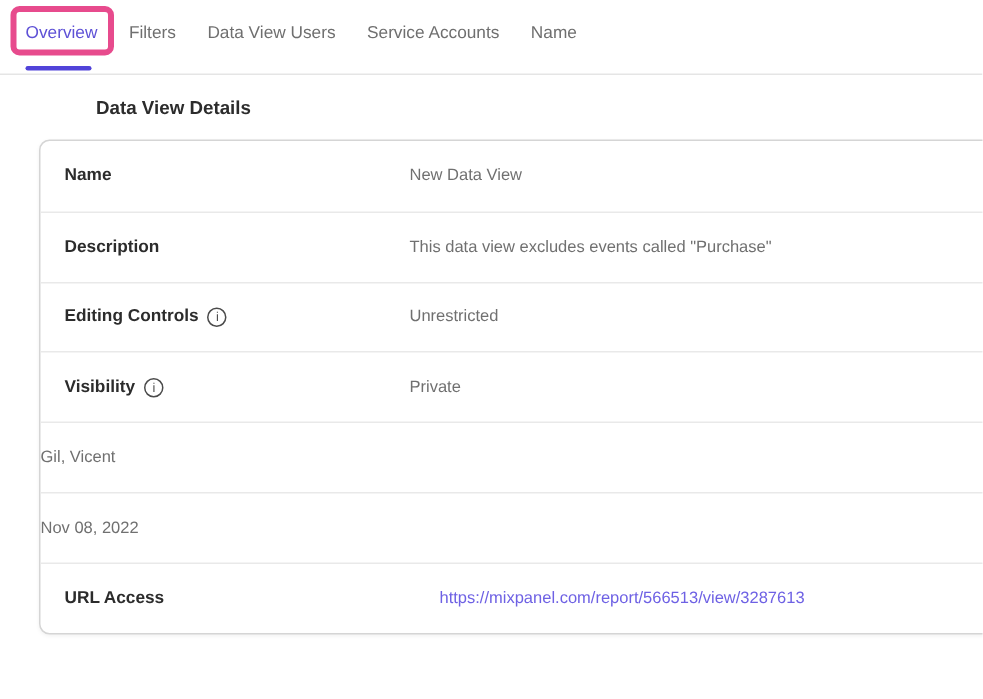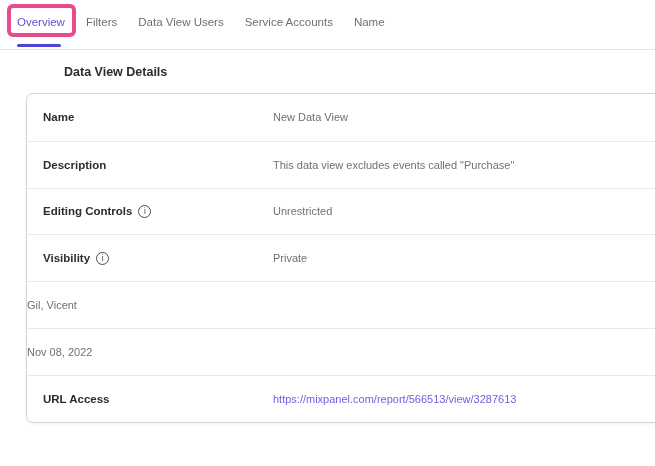--- a/index.html
+++ b/index.html
@@ -109,20 +109,21 @@
   }
   .row-value {
     font-size: 11px;
     font-weight: 400;
     color: #707070;
   }
   .row-value a, a.url-link {
     color: #6e61e4;
     text-decoration: none;
     cursor: pointer;
+    margin-left: 20px;
   }
 </style>
 </head>
 <body>
 
 <div class="page">
 
   <div class="tabbar">
     <div class="tabs" id="tabs">
         <div class="tab active">Overview<span class="annotation-box"></span></div>

